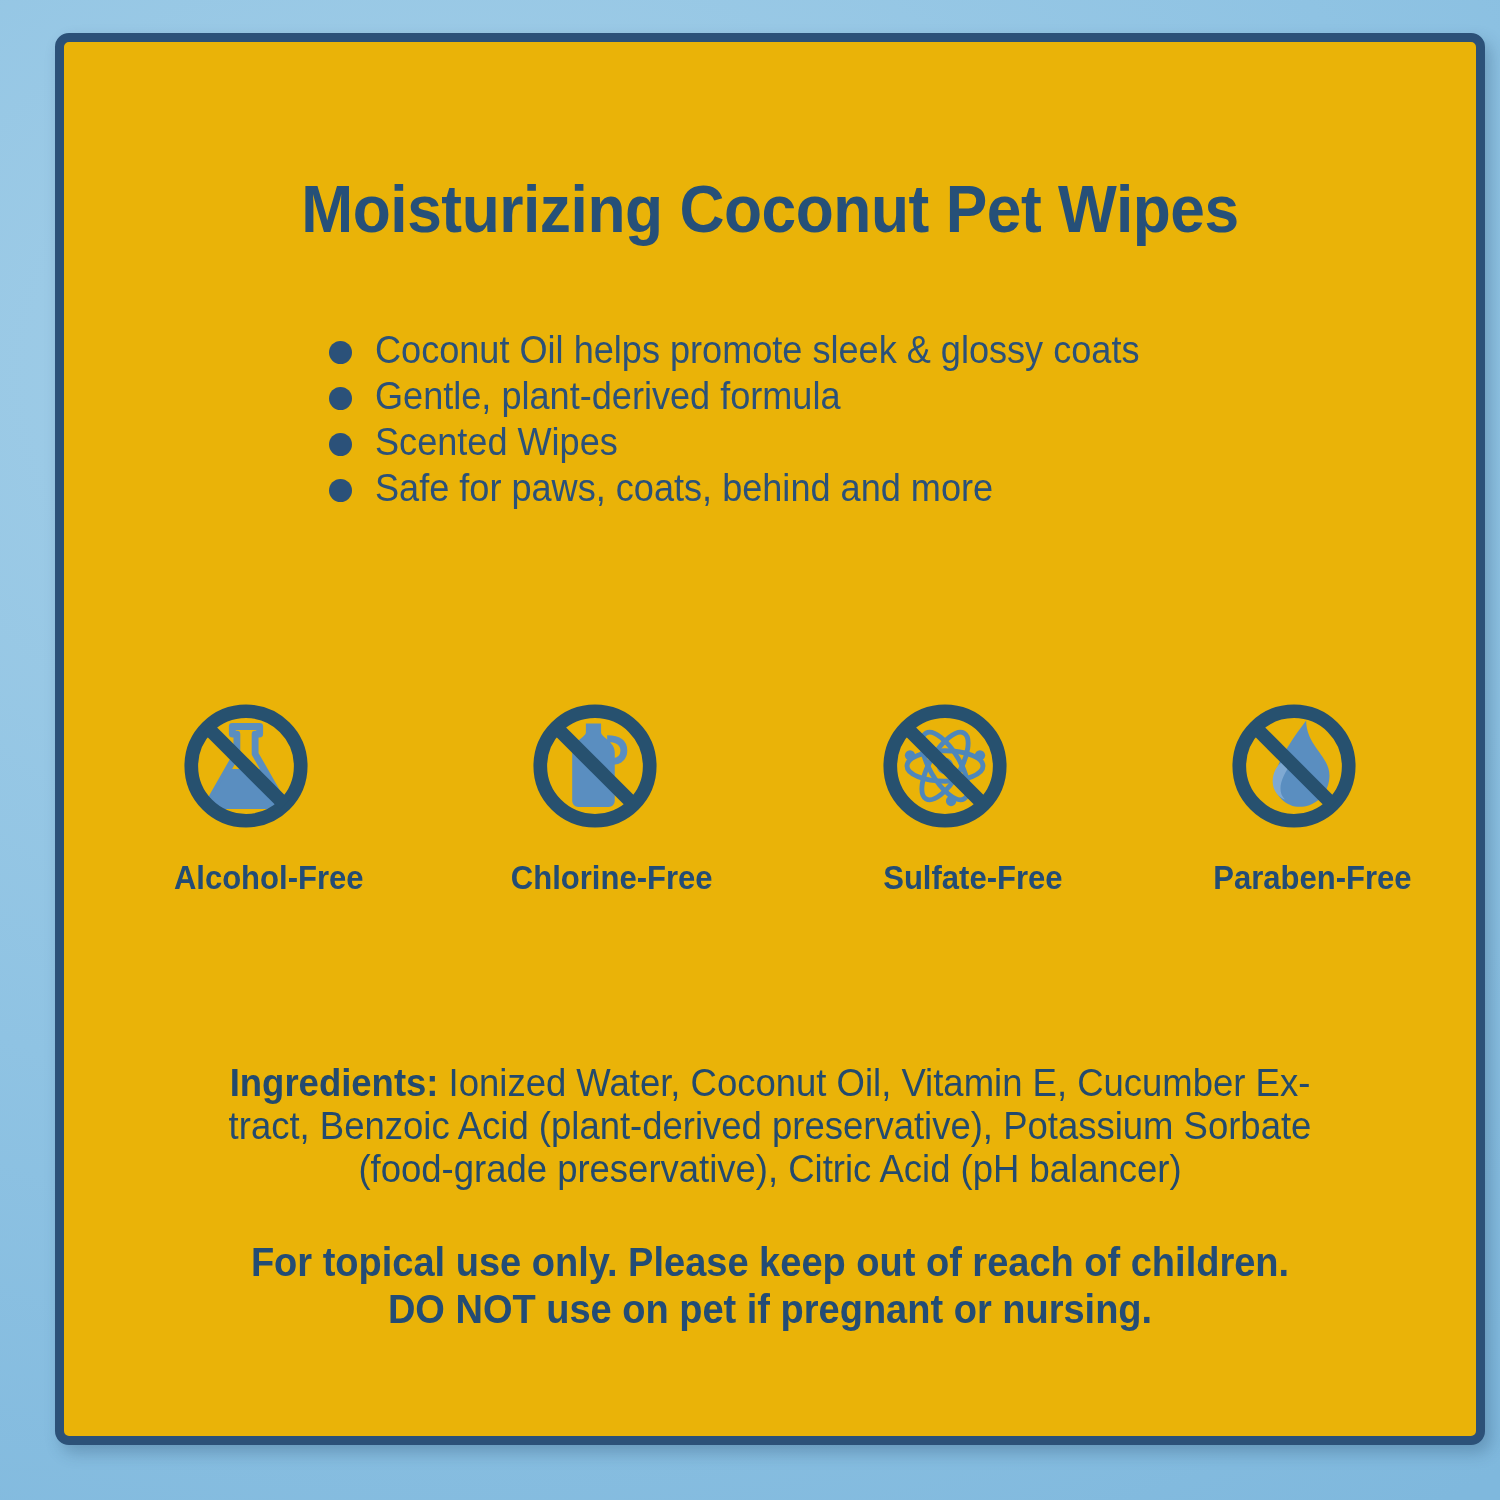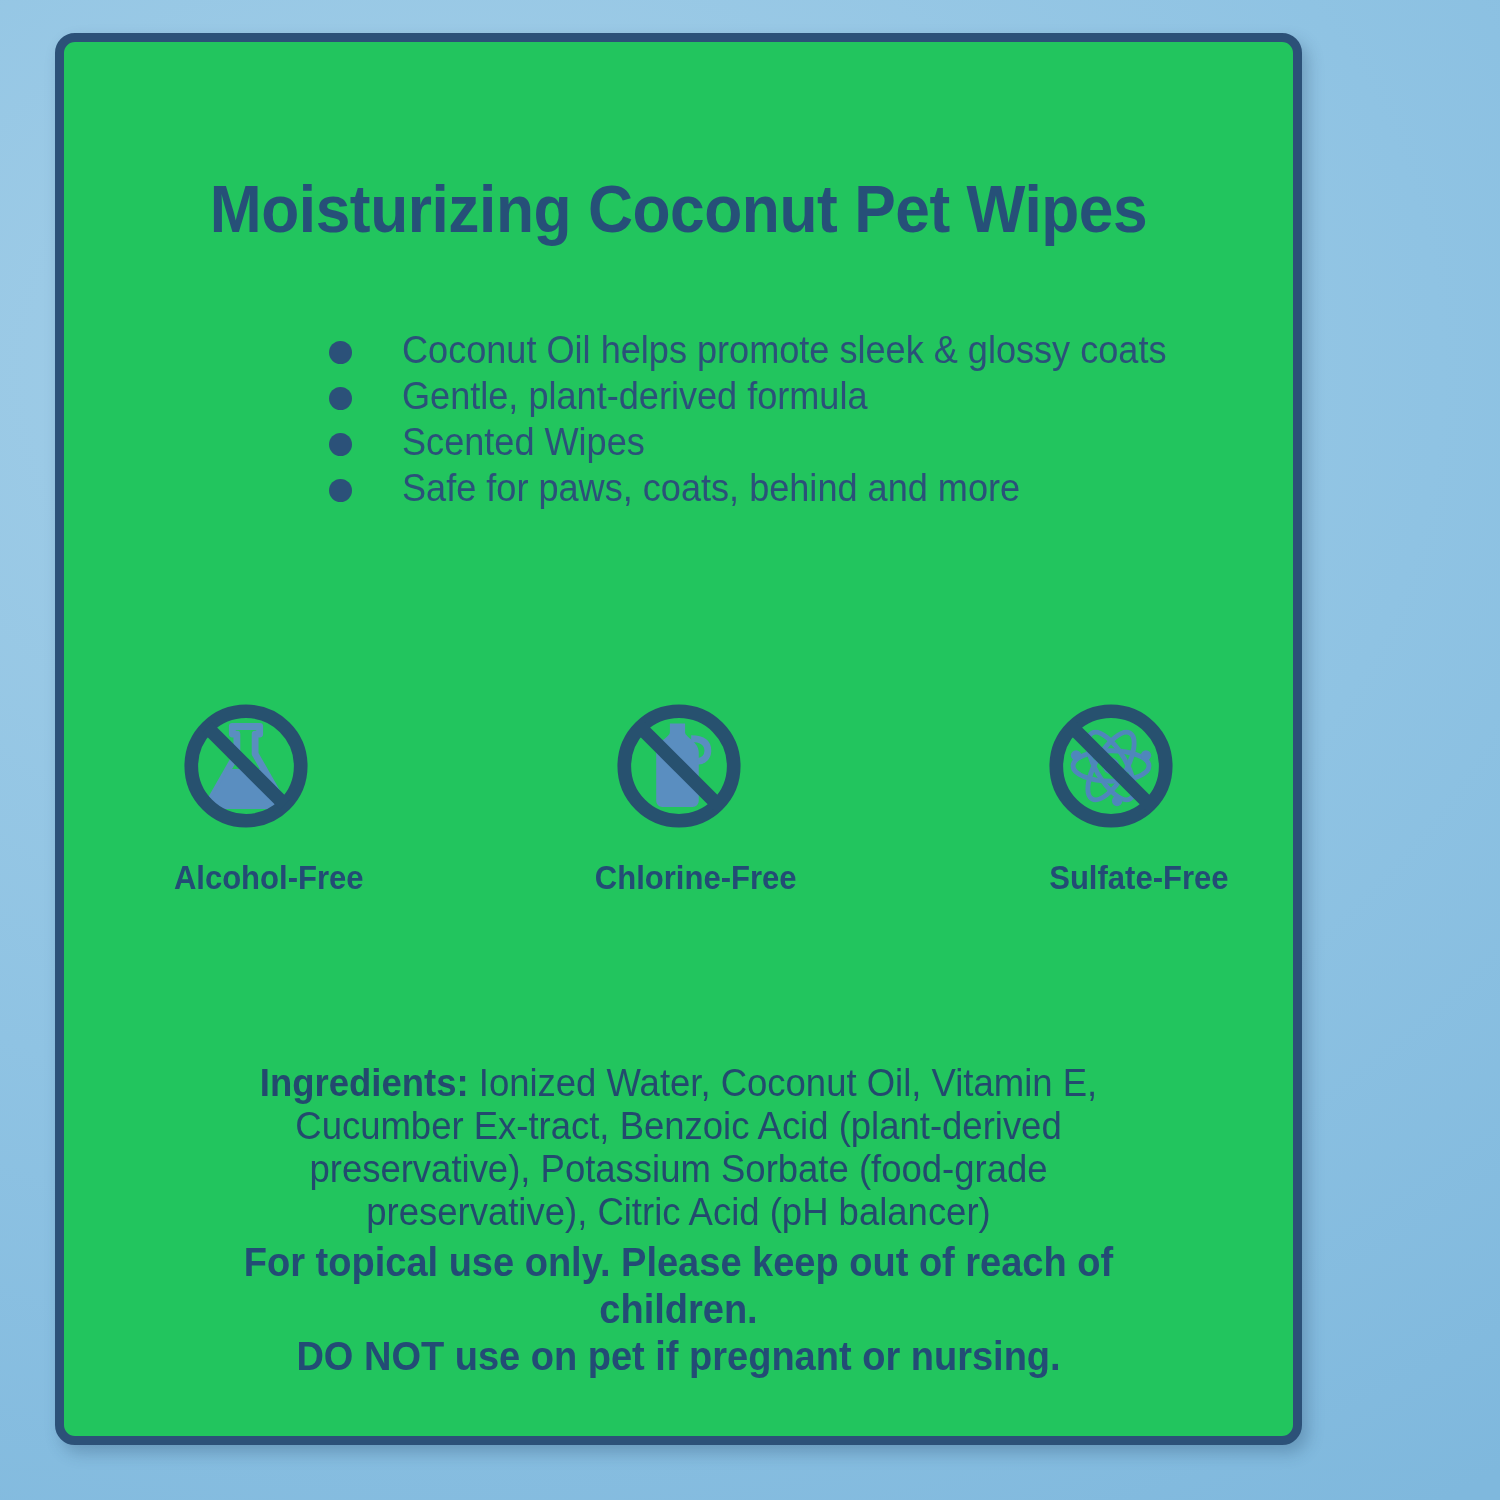--- a/index.html
+++ b/index.html
@@ -19,26 +19,26 @@
     position: absolute;
     inset: 0;
     background:
       radial-gradient(ellipse 120% 90% at 30% 25%, #a4cfe8 0%, #8fc3e3 55%, #7fb8dd 100%);
   }
 
   #card {
     position: absolute;
     left: 55px;
     top: 33px;
-    width: 1247px;
+    width: 1430px;
     height: 1412px;
     box-sizing: border-box;
-    background: #22c55e;
+    background: #eab308;
     border: 9px solid #2c5178;
-    border-radius: 20px;
+    border-radius: 14px;
     box-shadow: 6px 8px 16px rgba(30, 60, 95, 0.28);
   }
 
   #content {
     position: absolute;
     inset: 0;
   }
 
   .title {
     position: absolute;
@@ -58,21 +58,20 @@
   .bullets {
     position: absolute;
     top: 286px;
     left: 265px;
     width: 1000px;
   }
   .bullet-row {
     display: flex;
     align-items: flex-start;
     height: 46px;
-    gap: 27px;
   }
   .bullet-dot {
     width: 23px;
     height: 23px;
     border-radius: 50%;
     background: #2b5179;
     margin-top: 13px;
     margin-right: 23px;
     flex: none;
   }
@@ -226,20 +225,36 @@
               <circle cx="73" cy="43" r="3.4"></circle>
               <circle cx="54" cy="73" r="3.4"></circle>
             </g>
             <circle cx="50" cy="50" r="36" fill="none" stroke="#27516f" stroke-width="9"></circle>
             <line x1="24.5" y1="24.5" x2="75.5" y2="75.5" stroke="#27516f" stroke-width="9"></line>
           </svg>
         </div>
         <div class="icon-label">Sulfate-Free</div>
       </div>
 
+      <div class="icon-cell">
+        <div class="icon-svg-wrap">
+          <svg width="152" height="152" viewBox="0 0 100 100">
+            <clipPath id="clipD">
+                <circle cx="50" cy="50" r="36"></circle>
+              </clipPath>
+            <g clip-path="url(#clipD)">
+              <path d="M58 20 C58 38 76 44 73 60 C70 76 52 82 42 72 C31 61 40 44 58 20 z" fill="#5a8ec0"></path>
+              <path d="M50 46 C42 56 38 66 44 72 C38 70 33 62 38 52 C41 47 46 44 50 46 z" fill="#7fa9d2"></path>
+            </g>
+            <circle cx="50" cy="50" r="36" fill="none" stroke="#27516f" stroke-width="9"></circle>
+            <line x1="24.5" y1="24.5" x2="75.5" y2="75.5" stroke="#27516f" stroke-width="9"></line>
+          </svg>
+        </div>
+        <div class="icon-label">Paraben-Free</div>
+      </div>
 
     </div>
 
     <div class="ingredients"><b>Ingredients:</b><span> Ionized Water, Coconut Oil, Vitamin E, Cucumber Ex-tract, Benzoic Acid (plant-derived preservative), Potassium Sorbate (food-grade preservative), Citric Acid (pH balancer)</span></div>
 
     <div class="warning">
       <div>For topical use only. Please keep out of reach of children.</div>
       <div>DO NOT use on pet if pregnant or nursing.</div>
     </div>
 

